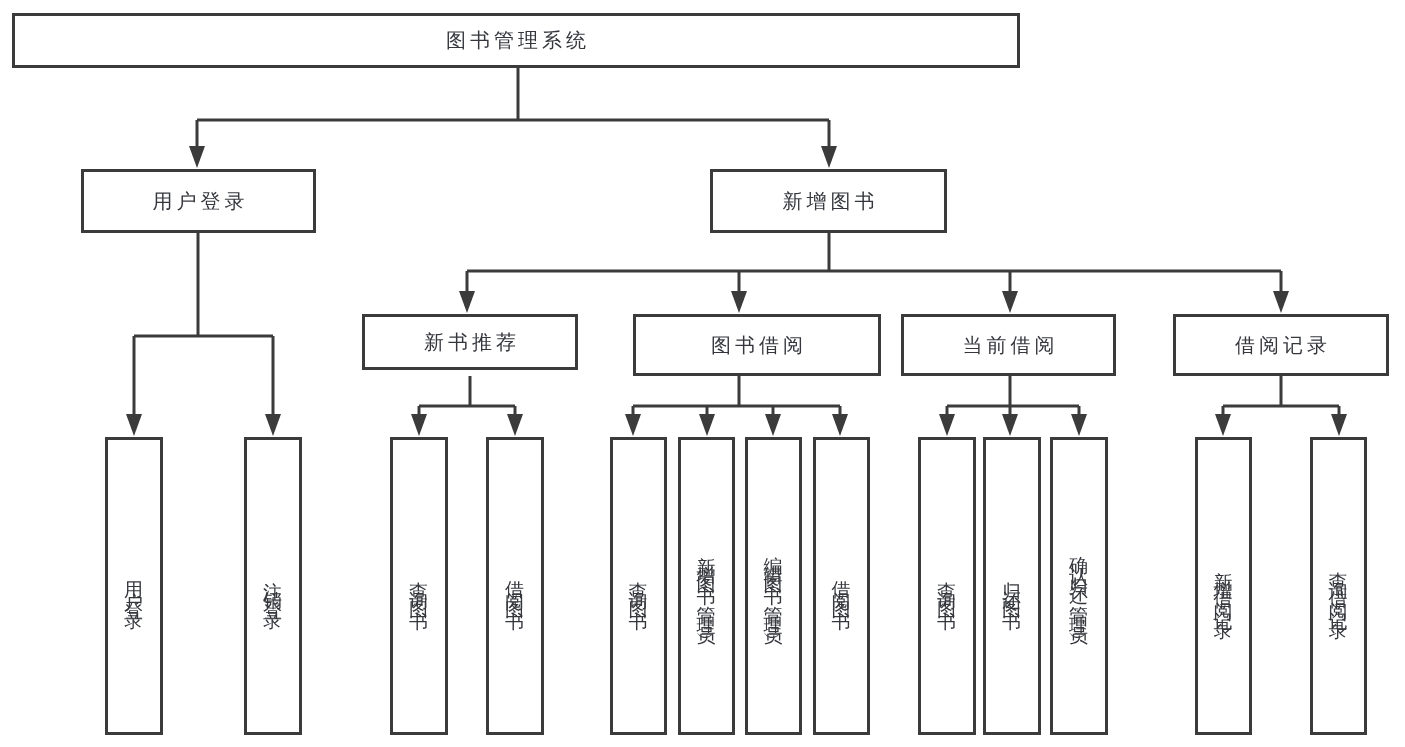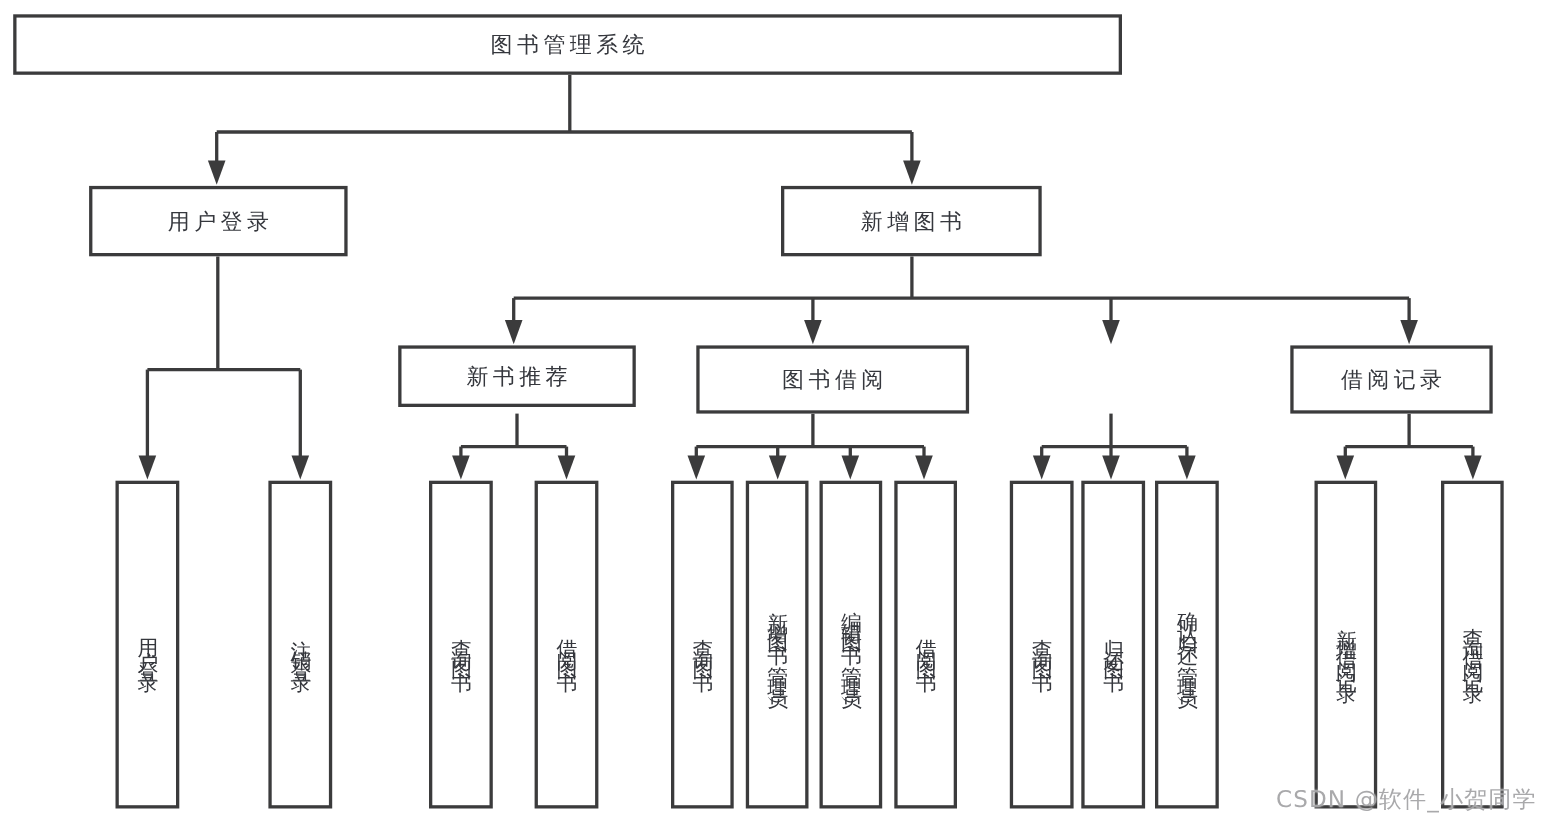--- a/index.html
+++ b/index.html
@@ -43,21 +43,21 @@
     line-height: 1;
     white-space: nowrap;
   }
   
   #node-library-system     { left: 12px;   top: 13px;  width: 1008px; height: 55px; }
   #node-user-login         { left: 81px;   top: 169px; width: 235px;  height: 64px; }
   #node-book-management    { left: 710px;  top: 169px; width: 237px;  height: 64px; }
   #node-new-book-recommend { left: 362px;  top: 314px; width: 216px;  height: 56px; }
   #node-book-borrow        { left: 633px;  top: 314px; width: 248px;  height: 62px; }
   #node-current-borrow     { left: 901px;  top: 314px; width: 215px;  height: 62px; }
-  #node-borrow-records     { left: 1173px; top: 314px; width: 184px;  height: 62px; }
+  #node-borrow-records     { left: 1173px; top: 314px; width: 216px;  height: 62px; }
   .leaf { top: 437px; width: 58px; height: 298px; }
   #leaf-user-login           { left: 105px; }
   #leaf-logout               { left: 244px; }
   #leaf-query-books-recommend{ left: 390px; }
   #leaf-borrow-books-recommend{ left: 486px; }
   #leaf-query-books-borrow   { left: 610px; width: 57px; }
   #leaf-add-book-admin       { left: 678px; width: 57px; }
   #leaf-edit-book-admin      { left: 745px; width: 57px; }
   #leaf-borrow-books-borrow  { left: 813px; width: 57px; }
   #leaf-query-books-current  { left: 918px; }
@@ -147,20 +147,23 @@
   <div class="box" id="node-book-management">
     <span class="hlabel">新增图书</span>
   </div>
 
   <div class="box" id="node-new-book-recommend">
     <span class="hlabel">新书推荐</span>
   </div>
   <div class="box" id="node-book-borrow">
     <span class="hlabel">图书借阅</span>
   </div>
+  <div class="box" id="node-current-borrow">
+    <span class="hlabel">当前借阅</span>
+  </div>
   <div class="box" id="node-borrow-records">
     <span class="hlabel">借阅记录</span>
   </div>
 
   <div class="box leaf" id="leaf-user-login">
     <span class="vlabel">用户登录</span>
   </div>
   <div class="box leaf" id="leaf-logout">
     <span class="vlabel">注销登录</span>
   </div>
@@ -195,15 +198,14 @@
     <span class="vlabel">确认归还（管理员）</span>
   </div>
 
   <div class="box leaf" id="leaf-add-borrow-record">
     <span class="vlabel">新增借阅记录</span>
   </div>
   <div class="box leaf" id="leaf-query-borrow-record">
     <span class="vlabel">查询借阅记录</span>
   </div>
 
-  <div id="watermark">CSDN @软件_小贺同学</div>
 
 </div>
 
 </body></html>

